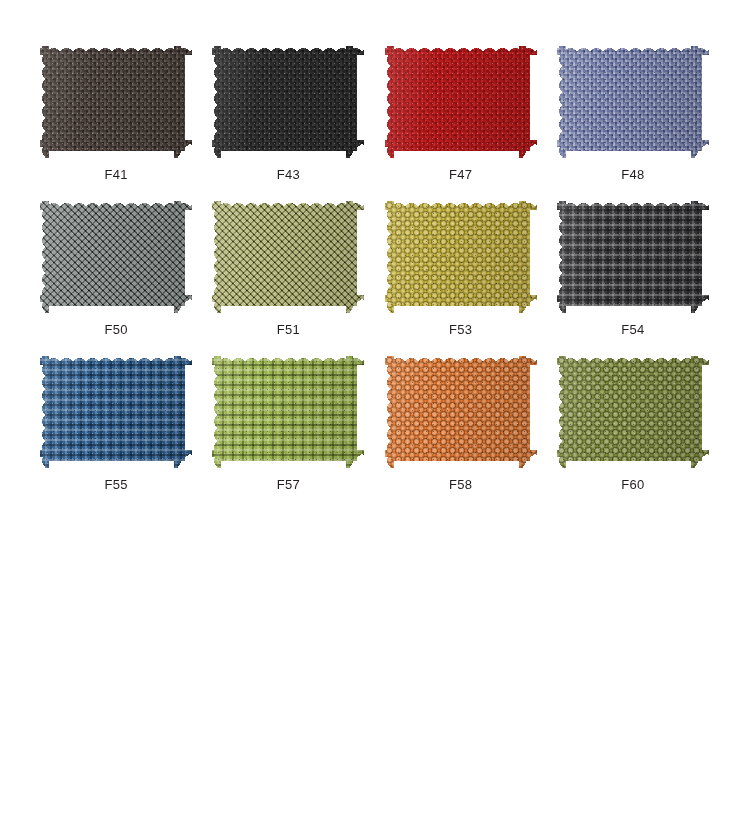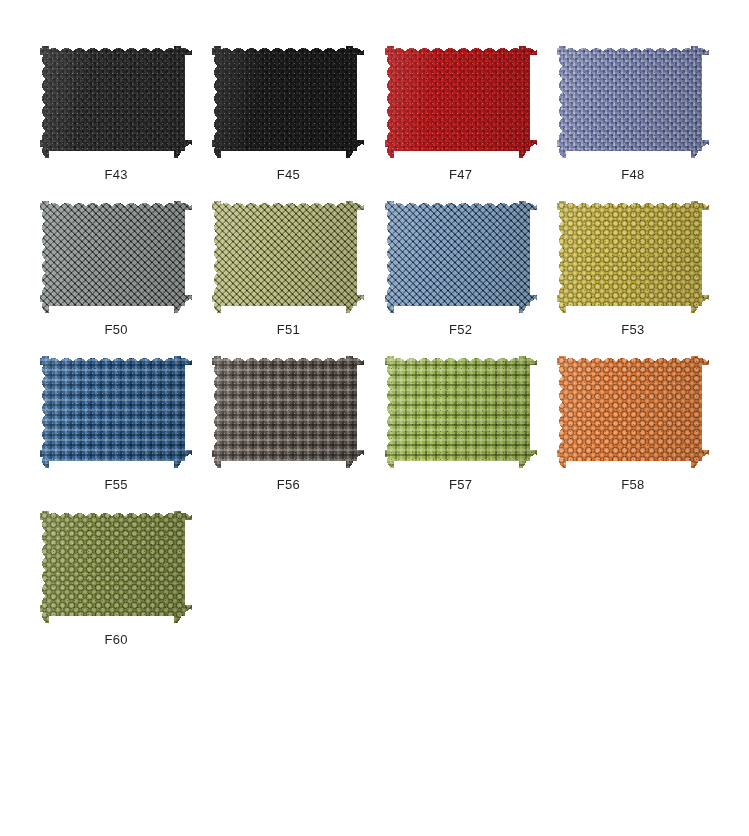--- a/index.html
+++ b/index.html
@@ -183,42 +183,42 @@
   }
 </style>
 </head>
 <body>
 
 <div id="catalog">
   <div class="swatch-grid">
       <div class="swatch-cell">
         <div class="swatch-figure">
           <div class="swatch-fabric">
+            <div class="fab-base" style="background: rgb(78, 68, 63);"></div>
+            <div class="weave-basket"></div>
+            <div class="speck"></div>
+            <div class="sheen"></div>
+          </div>
+        </div>
+        <div class="swatch-label">F41</div>
+      </div>
+      <div class="swatch-cell">
+        <div class="swatch-figure">
+          <div class="swatch-fabric">
             <div class="fab-base" style="background: rgb(46, 46, 46);"></div>
             <div class="weave-basket"></div>
             <div class="speck"></div>
             <div class="sheen"></div>
           </div>
         </div>
         <div class="swatch-label">F43</div>
       </div>
       <div class="swatch-cell">
         <div class="swatch-figure">
           <div class="swatch-fabric">
-            <div class="fab-base" style="background: rgb(29, 29, 29);"></div>
-            <div class="weave-basket"></div>
-            <div class="speck"></div>
-            <div class="sheen"></div>
-          </div>
-        </div>
-        <div class="swatch-label">F45</div>
-      </div>
-      <div class="swatch-cell">
-        <div class="swatch-figure">
-          <div class="swatch-fabric">
             <div class="fab-base" style="background: rgb(176, 26, 28);"></div>
             <div class="weave-basket"></div>
             <div class="speck"></div>
             <div class="sheen"></div>
           </div>
         </div>
         <div class="swatch-label">F47</div>
       </div>
       <div class="swatch-cell">
         <div class="swatch-figure">
@@ -249,64 +249,53 @@
             <div class="weave-diamond"></div>
             <div class="speck"></div>
             <div class="sheen"></div>
           </div>
         </div>
         <div class="swatch-label">F51</div>
       </div>
       <div class="swatch-cell">
         <div class="swatch-figure">
           <div class="swatch-fabric">
-            <div class="fab-base" style="background: rgb(47, 97, 151);"></div>
-            <div class="weave-diamond"></div>
-            <div class="speck"></div>
-            <div class="sheen"></div>
-          </div>
-        </div>
-        <div class="swatch-label">F52</div>
-      </div>
-      <div class="swatch-cell">
-        <div class="swatch-figure">
-          <div class="swatch-fabric">
             <div class="fab-base" style="background: rgb(201, 180, 55);"></div>
             <div class="weave-bobble"></div>
             <div class="speck"></div>
             <div class="sheen"></div>
           </div>
         </div>
         <div class="swatch-label">F53</div>
       </div>
       <div class="swatch-cell">
         <div class="swatch-figure">
           <div class="swatch-fabric">
+            <div class="fab-base" style="background: rgb(58, 58, 60);"></div>
+            <div class="weave-rib"></div>
+            <div class="speck"></div>
+            <div class="sheen"></div>
+          </div>
+        </div>
+        <div class="swatch-label">F54</div>
+      </div>
+      <div class="swatch-cell">
+        <div class="swatch-figure">
+          <div class="swatch-fabric">
             <div class="fab-base" style="background: rgb(45, 93, 142);"></div>
             <div class="weave-rib"></div>
             <div class="speck"></div>
             <div class="sheen"></div>
           </div>
         </div>
         <div class="swatch-label">F55</div>
       </div>
       <div class="swatch-cell">
         <div class="swatch-figure">
           <div class="swatch-fabric">
-            <div class="fab-base" style="background: rgb(91, 82, 75);"></div>
-            <div class="weave-rib"></div>
-            <div class="speck"></div>
-            <div class="sheen"></div>
-          </div>
-        </div>
-        <div class="swatch-label">F56</div>
-      </div>
-      <div class="swatch-cell">
-        <div class="swatch-figure">
-          <div class="swatch-fabric">
             <div class="fab-base" style="background: rgb(151, 177, 74);"></div>
             <div class="weave-rib"></div>
             <div class="speck"></div>
             <div class="sheen"></div>
           </div>
         </div>
         <div class="swatch-label">F57</div>
       </div>
       <div class="swatch-cell">
         <div class="swatch-figure">

